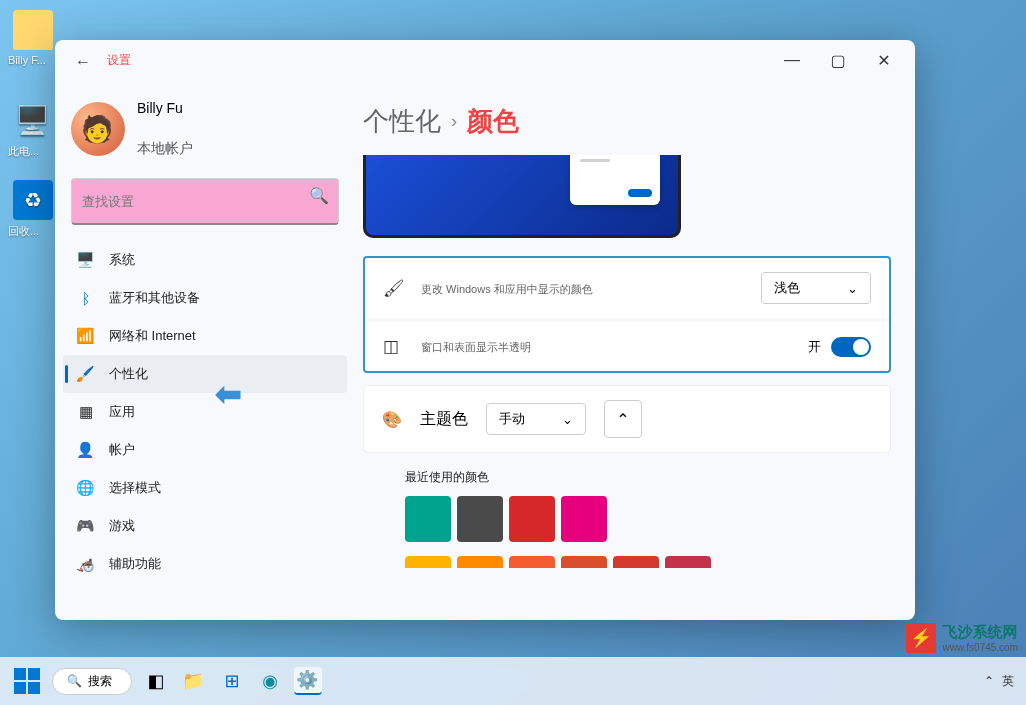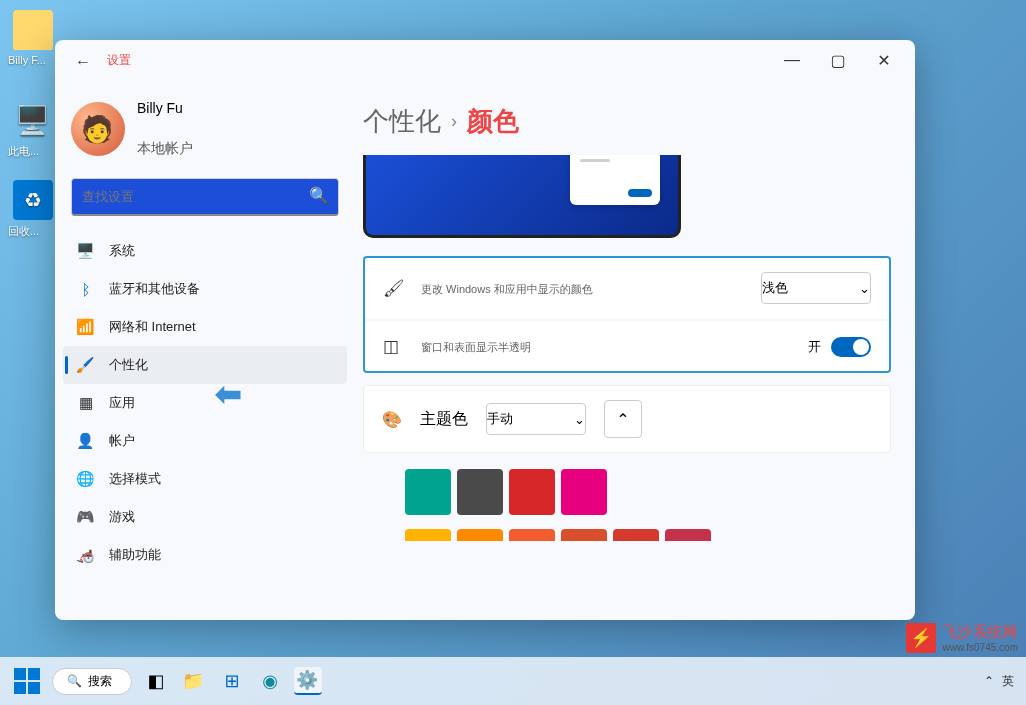--- a/index.html
+++ b/index.html
@@ -23,21 +23,21 @@
 .tbtn { width: 46px; height: 32px; display: flex; align-items: center; justify-content: center; color: #333; cursor: pointer; }
 
 .window-body { flex: 1; display: flex; overflow: hidden; }
 .sidebar { width: 300px; padding: 12px 8px; display: flex; flex-direction: column; }
 .profile { display: flex; align-items: center; gap: 12px; padding: 8px 8px 16px; }
 .avatar { width: 54px; height: 54px; border-radius: 50%; background: radial-gradient(circle at 30% 30%, #ffb88a, #d45a3a); display: flex; align-items: center; justify-content: center; font-size: 26px; }
 .profile-text .name { font-size: 14px; font-weight: 400; }
 .profile-text .sub { font-size: 14px; color: #555; margin-top: 24px; }
 
 .search-box { position: relative; margin: 4px 8px 16px; }
-.search-box input { width: 100%; height: 38px; border: 1px solid #d0d0d0; border-bottom: 2px solid #888; border-radius: 4px; padding: 0 32px 0 10px; font-size: 13px; background: #1d4ed8; }
+.search-box input { width: 100%; height: 47px; border: 1px solid #d0d0d0; border-bottom: 2px solid #888; border-radius: 4px; padding: 0 32px 0 10px; font-size: 13px; background: #f9a8d4; }
 .search-box .sicon { position: absolute; right: 10px; top: 8px; color: #555; }
 
 .nav { flex: 1; overflow: auto; }
 .nav-item { display: flex; align-items: center; gap: 14px; padding: 10px 14px; border-radius: 4px; font-size: 13px; color: #222; cursor: pointer; position: relative; }
 .nav-item.active { background: #eaedf1; }
 .nav-item.active::before { content: ""; position: absolute; left: 2px; top: 10px; bottom: 10px; width: 3px; background: #0067c0; border-radius: 2px; }
 .nav-item .nicon { width: 18px; height: 18px; display: flex; align-items: center; justify-content: center; font-size: 15px; }
 
 .arrow-annotation { position: absolute; left: 160px; top: 335px; font-size: 32px; color: #3b8fd6; filter: drop-shadow(0 1px 0 #fff); font-weight: bold; }
 
@@ -54,21 +54,21 @@
 
 .highlight-box { border: 2px solid #2f93d6; border-radius: 4px; margin-bottom: 12px; }
 .setting-row { background: #fff; border: 1px solid #eee; border-radius: 5px; padding: 14px 18px; display: flex; align-items: center; gap: 18px; margin-bottom: 4px; }
 .highlight-box .setting-row { border: none; margin-bottom: 0; border-radius: 0; }
 .highlight-box .setting-row:first-child { border-radius: 4px 4px 0 0; margin-bottom: 4px; }
 .highlight-box .setting-row:last-child { border-radius: 0 0 4px 4px; }
 .setting-row .ricon { width: 20px; color: #333; font-size: 17px; }
 .setting-row .rtext { flex: 1; }
 .setting-row .rtitle { font-size: 13px; color: #222; }
 .setting-row .rdesc { font-size: 11px; color: #666; margin-top: 2px; }
-.select-box { display: flex; align-items: center; gap: 14px; border: 1px solid #ccc; border-radius: 4px; padding: 6px 0; min-width: 110px; font-size: 13px; cursor: pointer; justify-content: space-between; }
+.select-box { display: flex; align-items: center; gap: 14px; border: 1px solid #ccc; border-radius: 4px; padding: 6px 12px; min-width: 110px; font-size: 13px; cursor: pointer; justify-content: space-between; }
 .toggle-wrap { display: flex; align-items: center; gap: 10px; font-size: 13px; }
 .toggle { width: 40px; height: 20px; border-radius: 10px; background: #0067c0; position: relative; }
 .toggle .knob { position: absolute; right: 2px; top: 2px; width: 16px; height: 16px; background: #fff; border-radius: 50%; }
 
 .accent-row { background: #fff; border: 1px solid #eee; border-radius: 5px; padding: 14px 18px; display: flex; align-items: center; gap: 18px; margin-bottom: 6px; }
 .accent-row .select-box { min-width: 100px; }
 .expand-btn { width: 38px; height: 38px; border: 1px solid #ccc; border-radius: 4px; display: flex; align-items: center; justify-content: center; cursor: pointer; background: #fff; }
 
 .colors-section { padding: 10px 0 0 42px; }
 .colors-section .clabel { font-size: 12px; color: #222; margin-bottom: 10px; }
@@ -81,21 +81,21 @@
 .start-btn { width: 30px; height: 30px; display: flex; align-items: center; justify-content: center; }
 .win-logo { display: grid; grid-template-columns: 12px 12px; grid-template-rows: 12px 12px; gap: 2px; }
 .win-logo div { background: #0078d4; }
 .tsearch { display: flex; align-items: center; gap: 6px; background: #fff; border: 1px solid #ccc; border-radius: 16px; padding: 4px 14px; font-size: 12px; min-width: 80px; }
 .ticon { width: 28px; height: 28px; display: flex; align-items: center; justify-content: center; font-size: 18px; cursor: pointer; border-radius: 4px; }
 .ticon.active { background: rgba(255,255,255,0.6); border-bottom: 2px solid #0067c0; }
 .taskbar-right { display: flex; align-items: center; gap: 8px; font-size: 12px; color: #333; }
 
 .brand { position: absolute; right: 8px; bottom: 52px; display: flex; align-items: center; gap: 6px; }
 .brand-logo { width: 30px; height: 30px; background: #e53935; display: flex; align-items: center; justify-content: center; color: #fff; font-size: 18px; font-weight: bold; border-radius: 2px; }
-.brand-text .bt1 { font-size: 15px; font-weight: 400; color: #ef4444; }
+.brand-text .bt1 { font-size: 15px; font-weight: 700; color: #0f766e; }
 .brand-text .bt2 { font-size: 10px; color: #555; }
 </style>
 </head>
 <body>
 
 <div class="desktop-icon di1">
   <div class="ico"></div>
   <div>Billy F...</div>
 </div>
 <div class="desktop-icon di2">
@@ -220,20 +220,21 @@
         <div class="select-box">
           <span>手动</span>
           <span>⌄</span>
         </div>
         <div class="expand-btn">
             <span>⌃</span>
           </div>
       </div>
 
       <div class="colors-section">
+        <div class="clabel">最近使用的颜色</div>
         <div class="swatches" id="recent-swatches">
             <div class="swatch" style="background: rgb(0, 163, 142);"></div>
             <div class="swatch" style="background: rgb(74, 74, 74);"></div>
             <div class="swatch" style="background: rgb(214, 40, 40);"></div>
             <div class="swatch" style="background: rgb(230, 0, 126);"></div>
           </div>
         <div class="swatches swatches2" id="win-swatches">
             <div class="swatch" style="background: rgb(255, 179, 0);"></div>
             <div class="swatch" style="background: rgb(255, 138, 0);"></div>
             <div class="swatch" style="background: rgb(242, 92, 46);"></div>

